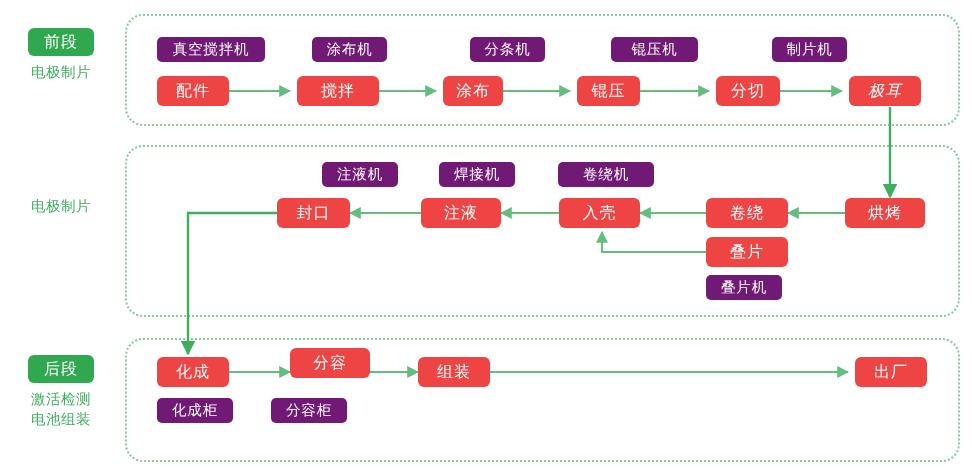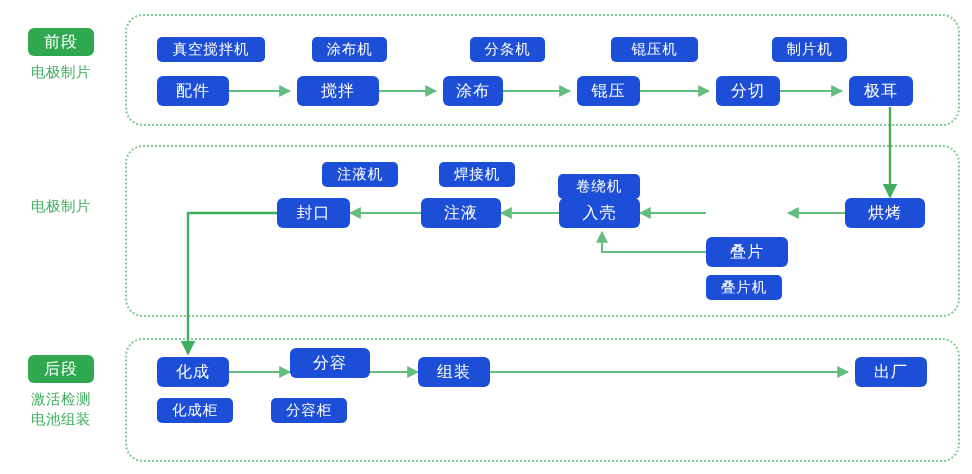--- a/index.html
+++ b/index.html
@@ -40,35 +40,35 @@
     color:#3FAE5E;
     font-size:14.5px;
     line-height:19px;
     letter-spacing:.5px;
     white-space:nowrap;
   }
 
   
   .node{
     position:absolute;
-    background:#1d4ed8;
+    background:#ef4444;
     color:#ffffff;
     border-radius:6px;
     font-size:16px;
     letter-spacing:1px;
     display:flex;
     align-items:center;
     justify-content:center;
     box-sizing:border-box;
     height:30px;
     white-space:nowrap;
   }
   .tag{
     position:absolute;
-    background:#1d4ed8;
+    background:#701a75;
     color:#ffffff;
     border-radius:5px;
     font-size:14.5px;
     letter-spacing:.8px;
     display:flex;
     align-items:center;
     justify-content:center;
     box-sizing:border-box;
     height:25px;
     white-space:nowrap;
@@ -139,30 +139,31 @@
   <div class="tag" style="left:312px;top:37px;width:75px;">涂布机</div>
   <div class="tag" style="left:470px;top:37px;width:75px;">分条机</div>
   <div class="tag" style="left:611px;top:37px;width:87px;">锟压机</div>
   <div class="tag" style="left:772px;top:37px;width:75px;">制片机</div>
 
   <div class="node" style="left:157px;top:76px;width:72px;">配件</div>
   <div class="node" style="left:297px;top:76px;width:82px;">搅拌</div>
   <div class="node" style="left:443px;top:76px;width:60px;">涂布</div>
   <div class="node" style="left:577px;top:76px;width:63px;">锟压</div>
   <div class="node" style="left:716px;top:76px;width:64px;">分切</div>
-  <div class="node" style="left:849px;top:76px;width:64px;">极耳</div>
+  <div class="node" style="left:849px;top:76px;width:72px;font-style:italic;">极耳</div>
 
   <div class="tag" style="left:322px;top:162px;width:76px;">注液机</div>
   <div class="tag" style="left:439px;top:162px;width:76px;">焊接机</div>
-  <div class="tag" style="left:558px;top:174px;width:82px;">卷绕机</div>
+  <div class="tag" style="left:558px;top:162px;width:96px;">卷绕机</div>
   <div class="tag" style="left:706px;top:275px;width:76px;">叠片机</div>
 
   <div class="node" style="left:277px;top:198px;width:73px;">封口</div>
   <div class="node" style="left:421px;top:198px;width:80px;text-align:right;">注液</div>
   <div class="node" style="left:559px;top:198px;width:81px;">入壳</div>
+  <div class="node" style="left:706px;top:198px;width:82px;">卷绕</div>
   <div class="node" style="left:845px;top:198px;width:80px;">烘烤</div>
   <div class="node" style="left:706px;top:237px;width:82px;">叠片</div>
 
   <div class="node" style="left:157px;top:357px;width:72px;">化成</div>
   <div class="node" style="left:290px;top:348px;width:80px;">分容</div>
   <div class="node" style="left:418px;top:357px;width:72px;">组装</div>
   <div class="node" style="left:855px;top:357px;width:72px;">出厂</div>
 
   <div class="tag" style="left:157px;top:398px;width:76px;">化成柜</div>
   <div class="tag" style="left:271px;top:398px;width:76px;">分容柜</div>

